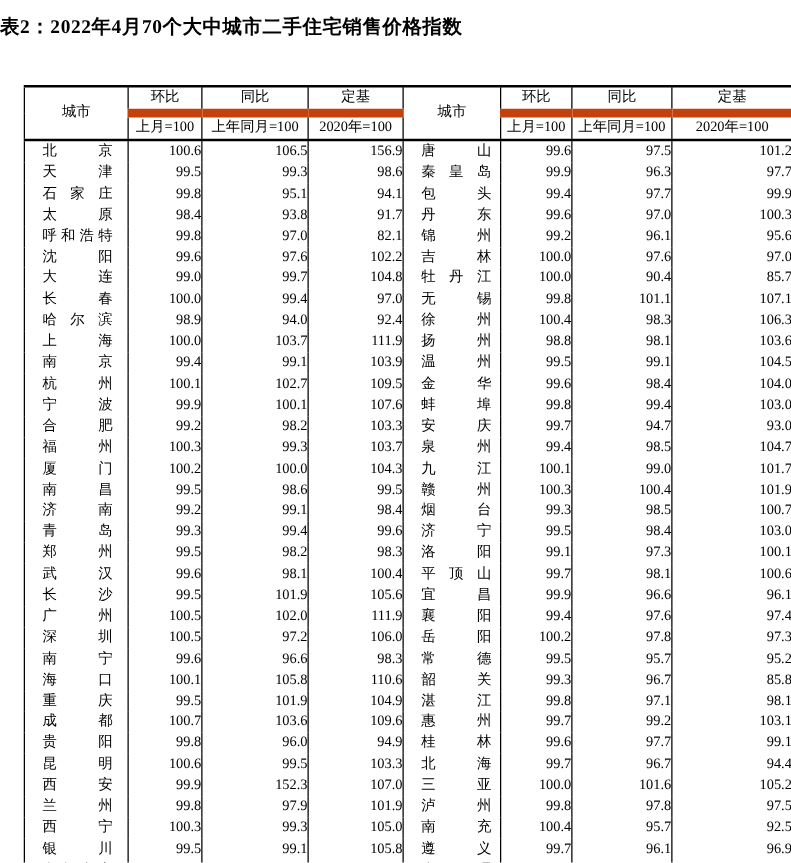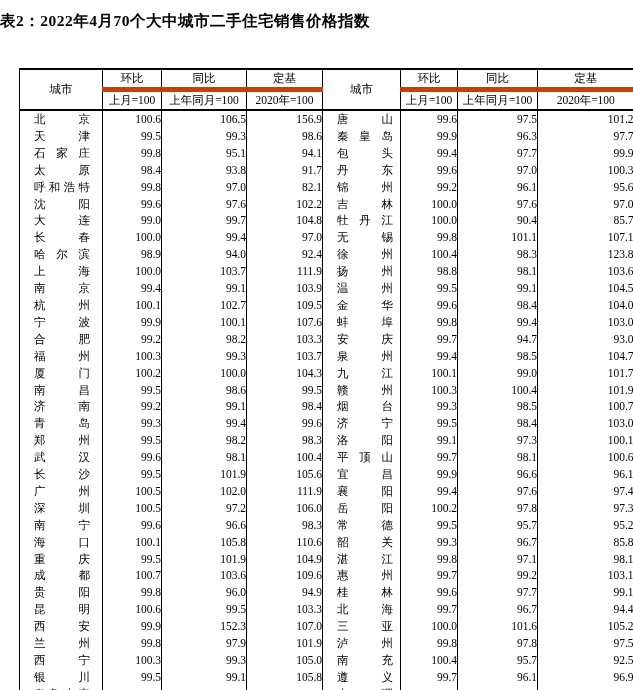--- a/index.html
+++ b/index.html
@@ -23,21 +23,21 @@
     padding:0;margin:0;
     font-weight:normal;
     font-size:11.5px;
     border-left:1px solid #000;
     overflow:hidden;white-space:nowrap;
   }
   table.idx th{
     height:17px;line-height:17px;text-align:center;
   }
   thead{border-bottom:2px solid #000;}
-  thead tr.grp th.sub-top{border-bottom:5px solid #c2410c;}
+  thead tr.grp th.sub-top{border-bottom:7px solid #c2410c;}
   tbody td{height:16.9px;line-height:16.9px;}
   td.num{text-align:right;padding-right:7px;}
   td.city-cell{text-align:left;}
   .cname{
     display:inline-block;width:56px;margin-left:14px;
     text-align:justify;text-align-last:justify;
     vertical-align:top;
   }
 </style>
 </head>
@@ -166,21 +166,21 @@
   </tr>
 
   <tr>
     <td class="city-cell"><span class="cname">哈尔滨</span></td>
     <td class="num">98.9</td>
     <td class="num">94.0</td>
     <td class="num">92.4</td>
     <td class="city-cell"><span class="cname">徐州</span></td>
     <td class="num">100.4</td>
     <td class="num">98.3</td>
-    <td class="num">123.8</td>
+    <td class="num">106.3</td>
   </tr>
 
   <tr>
     <td class="city-cell"><span class="cname">上海</span></td>
     <td class="num">100.0</td>
     <td class="num">103.7</td>
     <td class="num">111.9</td>
     <td class="city-cell"><span class="cname">扬州</span></td>
     <td class="num">98.8</td>
     <td class="num">98.1</td>

